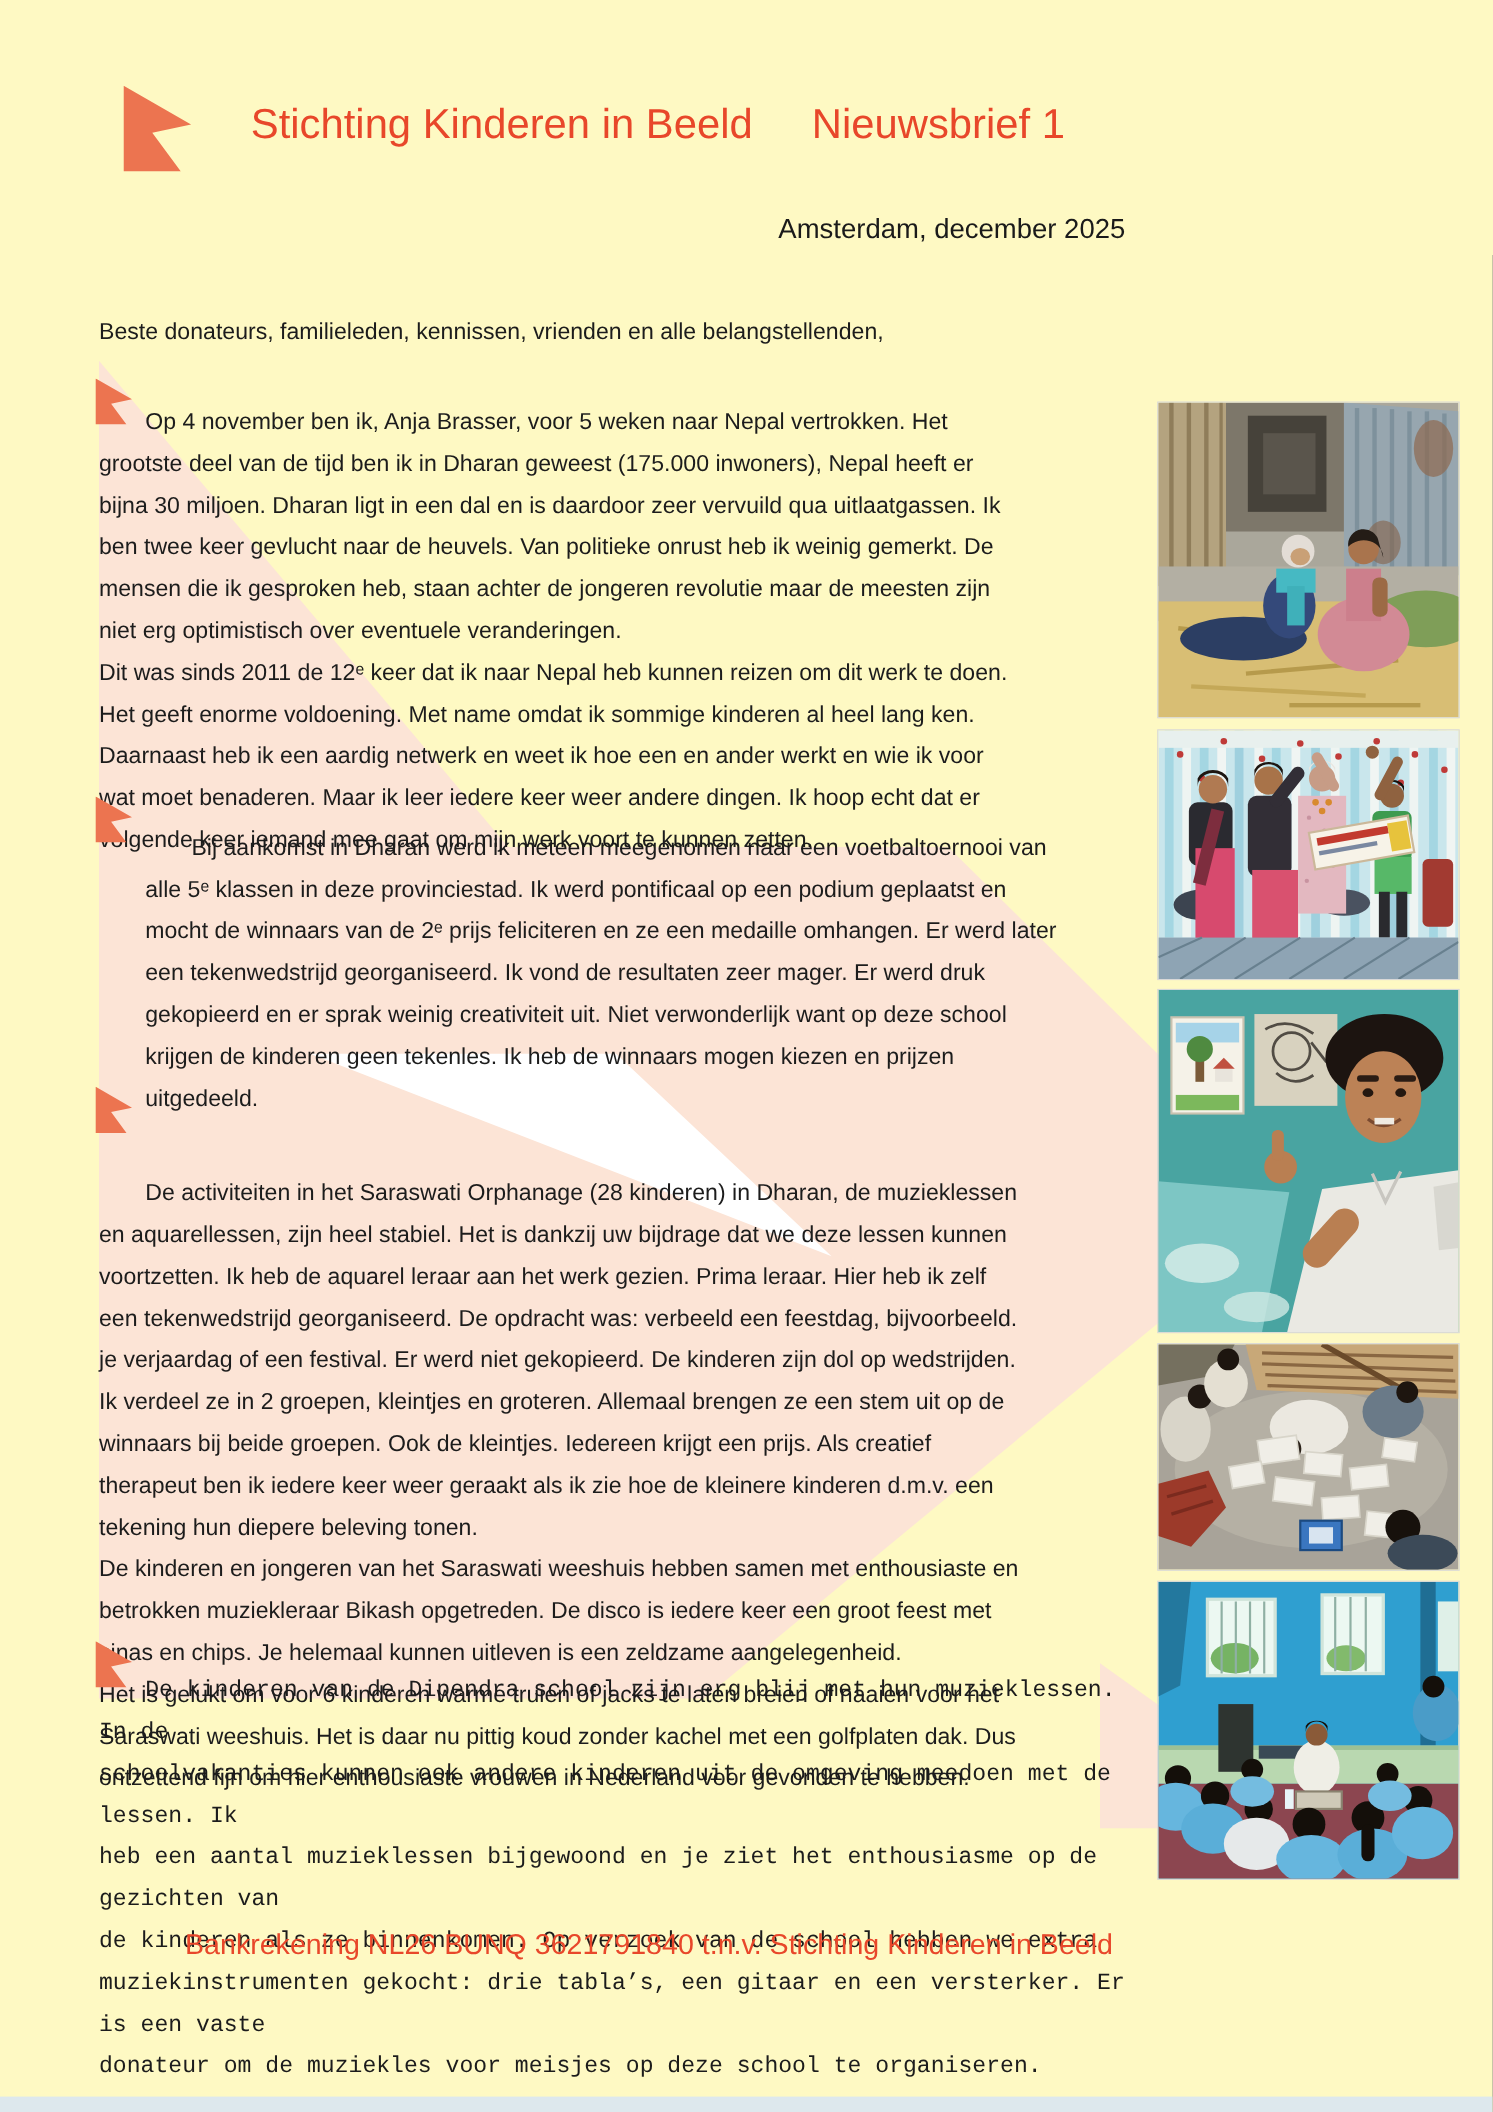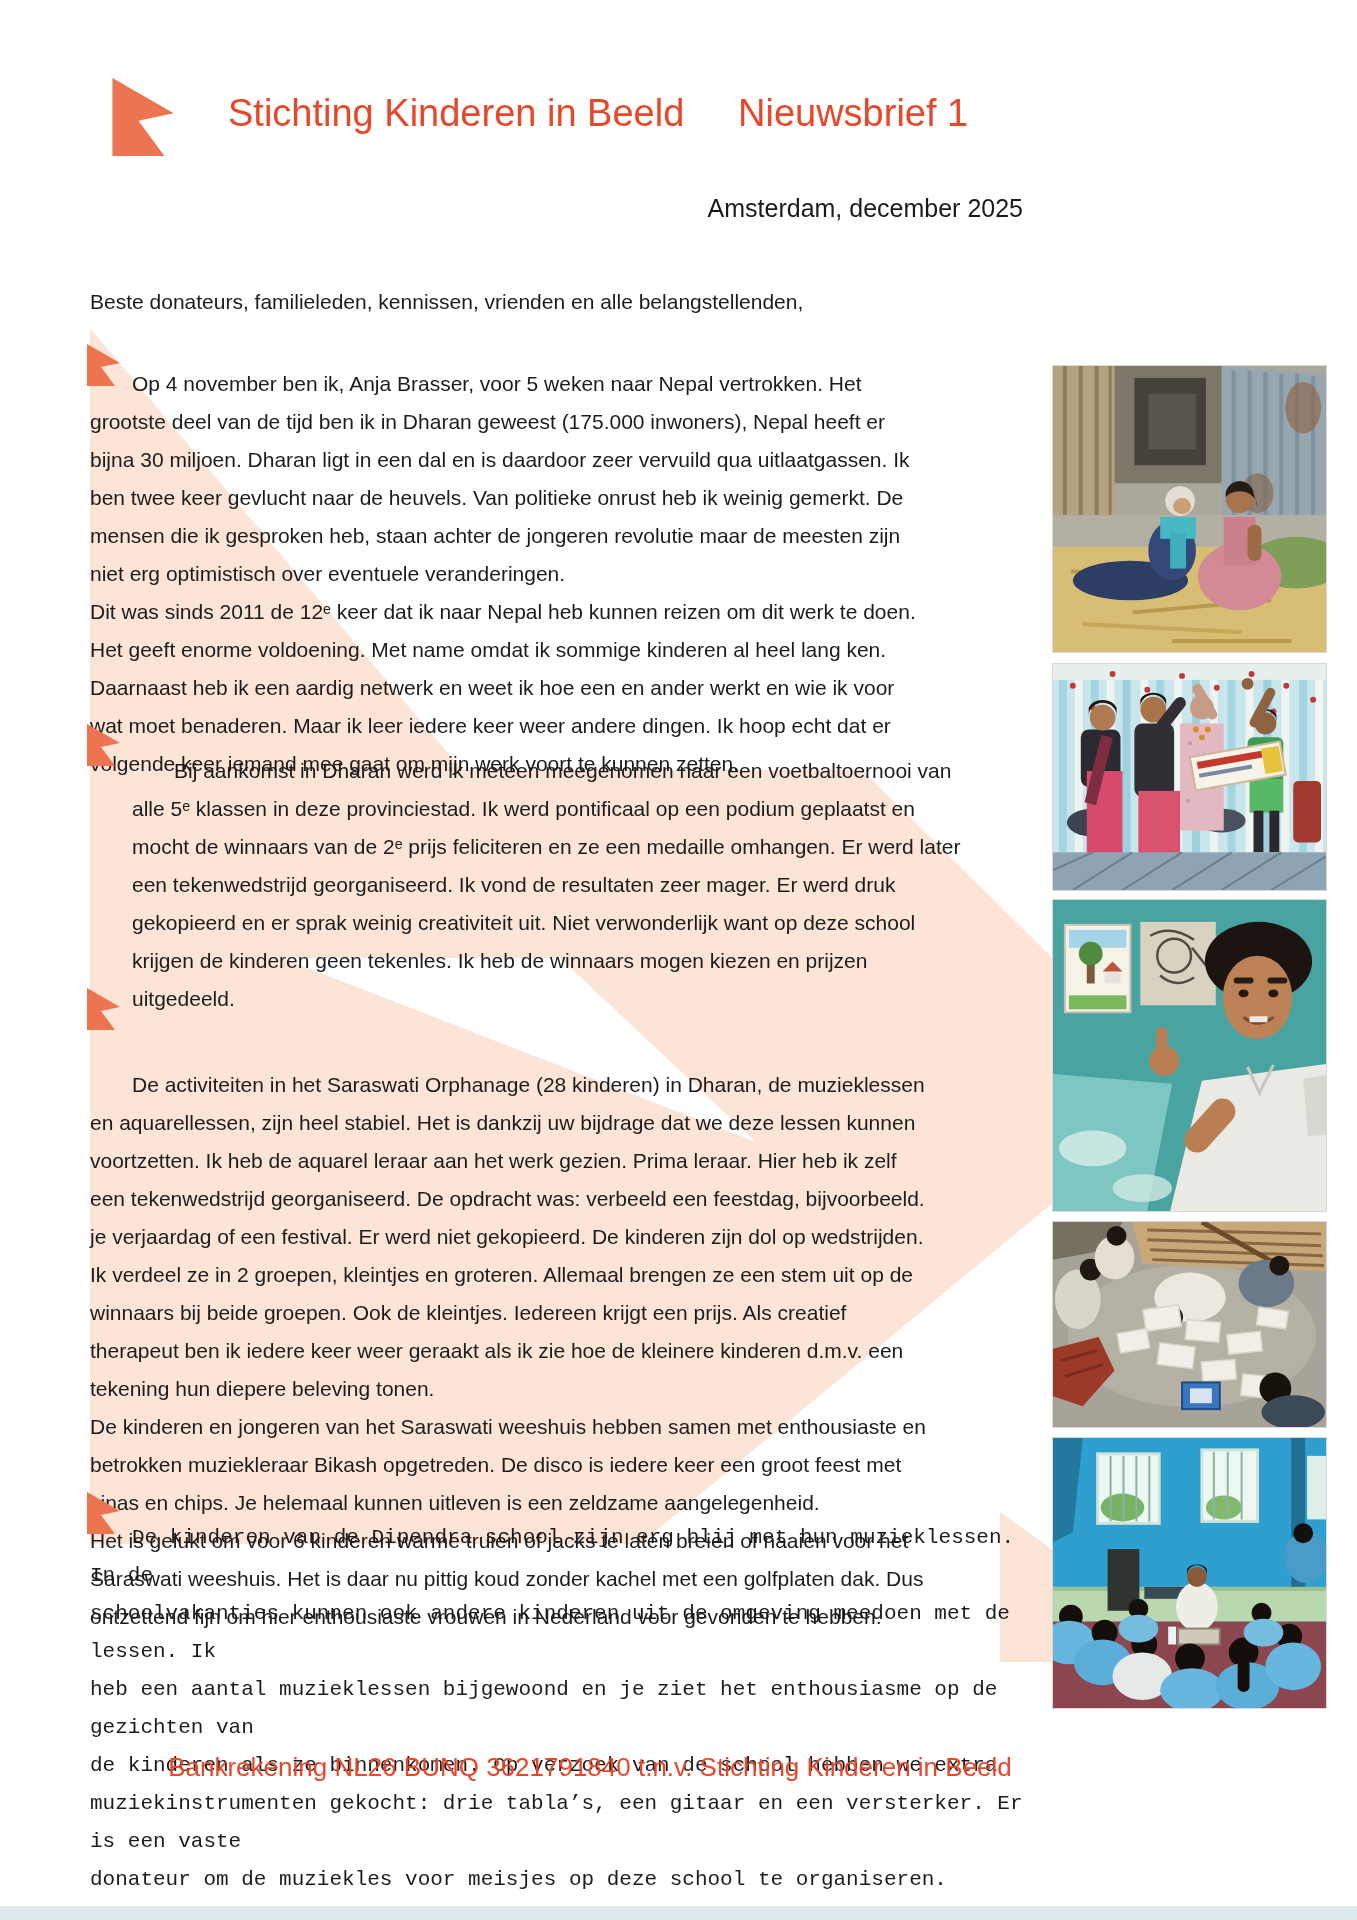--- a/index.html
+++ b/index.html
@@ -1,16 +1,16 @@
 <!DOCTYPE html>
 <html style="--accent: #ec7450; --title: #e8472a; --peach: #fce4d6; --text: #1c1c1c;"><head>
 <meta charset="utf-8">
 <style>
   html,body{margin:0;padding:0;background:#888;}
-  .page{position:relative;width:1357px;height:1920px;background:#ffffff;margin:0 auto;
+  .page{position:relative;width:1357px;height:1920px;background:#fef9c3;margin:0 auto;
         font-family:"Liberation Sans","DejaVu Sans",sans-serif;color:var(--text);overflow:hidden;}
   .bg{position:absolute;left:0;top:0;width:1357px;height:1920px;}
   .logo{position:absolute;left:112px;top:78px;width:64px;height:78px;}
   .org-title{position:absolute;left:228px;top:92px;font-size:38px;color:var(--title);white-space:nowrap;font-weight:400;}
   .nl-title{position:absolute;left:738px;top:92px;font-size:38px;color:var(--title);white-space:nowrap;font-weight:400;}
   .dateline{position:absolute;right:334px;top:194px;font-size:25px;color:#1a1a1a;}
   .greeting{position:absolute;left:90px;top:290px;font-size:21px;color:var(--text);}
   .para{position:absolute;left:90px;width:960px;font-size:21px;line-height:38px;
         white-space:pre-line;text-indent:42px;color:var(--text);}
   .p1{top:365px;} .p2{top:752px;padding-left:42px;} .p3{top:1066px;} .p4{top:1519px;font-family:Liberation Mono, monospace;}

